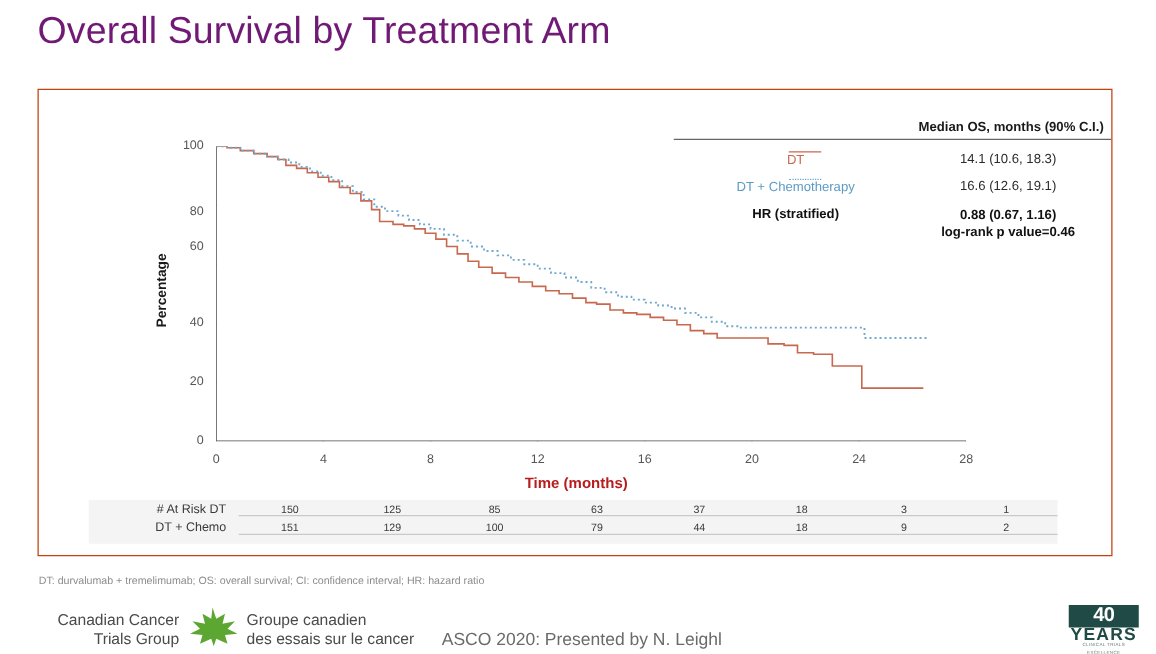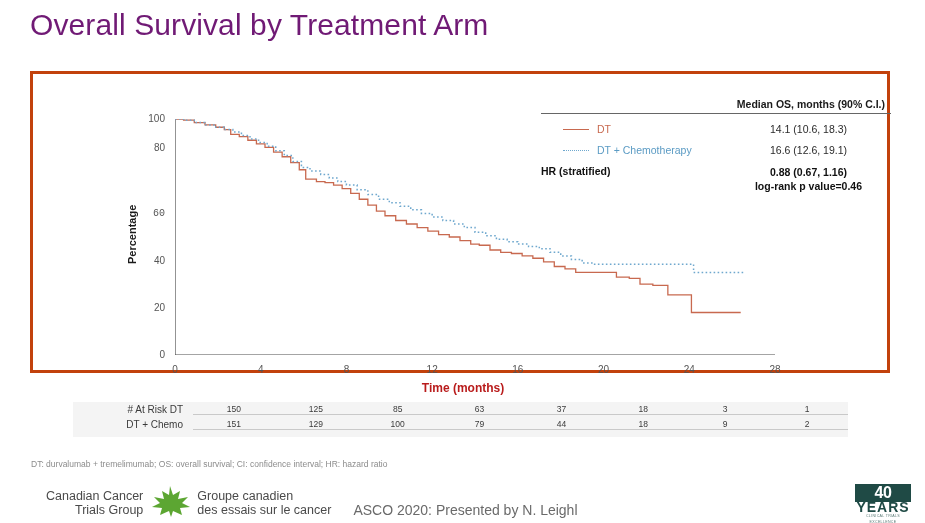--- a/index.html
+++ b/index.html
@@ -26,22 +26,22 @@
     letter-spacing: 0.1px;
     white-space: nowrap;
   }
 
   
   #chart-panel {
     position: absolute;
     left: 30px;
     top: 71px;
     width: 860px;
-    height: 302px;
-    border: 3px solid #c2410c;
+    height: 374px;
+    border: 1px solid #c2410c;
     background: #ffffff;
     box-sizing: border-box;
   }
 
   
   #plot-area {
     position: absolute;
     left: 142px;
     top: 45px;
     width: 600px;
@@ -110,20 +110,21 @@
   }
   .stats-row {
     display: flex;
     align-items: flex-start;
     margin-bottom: 9px;
   }
   .stats-left {
     width: 195px;
     display: flex;
     align-items: center;
+    flex-direction: column;
   }
   .stats-right {
     flex: 1;
     text-align: center;
     color: #2b2b2b;
     font-size: 10.5px;
     padding-right: 10px;
   }
   .legend-swatch {
     width: 26px;
@@ -326,22 +327,22 @@
           <path d="M0,0 L8.571428571428573,0 L8.571428571428573,1.1800000000000068 L19.28571428571429,1.1800000000000068 L19.28571428571429,3.539999999999992 L29.999999999999996,3.539999999999992 L29.999999999999996,5.900000000000006 L40.71428571428571,5.900000000000006 L40.71428571428571,8.26000000000002 L49.285714285714285,8.26000000000002 L49.285714285714285,10.620000000000005 L55.714285714285715,10.620000000000005 L55.714285714285715,15.339999999999975 L64.28571428571428,15.339999999999975 L64.28571428571428,17.69999999999999 L72.85714285714286,17.69999999999999 L72.85714285714286,21.23999999999998 L81.42857142857142,21.23999999999998 L81.42857142857142,24.78 L90,24.78 L90,28.319999999999993 L98.57142857142857,28.319999999999993 L98.57142857142857,33.03999999999999 L107.14285714285714,33.03999999999999 L107.14285714285714,37.76000000000002 L115.71428571428572,37.76000000000002 L115.71428571428572,43.660000000000025 L124.28571428571428,43.660000000000025 L124.28571428571428,50.73999999999998 L130.7142857142857,50.73999999999998 L130.7142857142857,60.18000000000001 L141.42857142857142,60.18000000000001 L141.42857142857142,62.53999999999999 L150,62.53999999999999 L150,63.72 L158.57142857142858,63.72 L158.57142857142858,66.08000000000001 L167.14285714285714,66.08000000000001 L167.14285714285714,69.62 L175.7142857142857,69.62 L175.7142857142857,74.33999999999997 L184.28571428571428,74.33999999999997 L184.28571428571428,80.23999999999998 L192.85714285714286,80.23999999999998 L192.85714285714286,86.13999999999999 L201.42857142857144,86.13999999999999 L201.42857142857144,92.03999999999999 L210.00000000000003,92.03999999999999 L210.00000000000003,96.76000000000002 L220.71428571428572,96.76000000000002 L220.71428571428572,101.48000000000002 L231.42857142857144,101.48000000000002 L231.42857142857144,105.01999999999998 L242.14285714285714,105.01999999999998 L242.14285714285714,108.55999999999999 L252.85714285714286,108.55999999999999 L252.85714285714286,112.1 L263.5714285714286,112.1 L263.5714285714286,115.64 L274.28571428571433,115.64 L274.28571428571433,118 L285,118 L285,121.54 L295.7142857142857,121.54 L295.7142857142857,125.08000000000001 L304.2857142857143,125.08000000000001 L304.2857142857143,126.25999999999999 L315,126.25999999999999 L315,130.98000000000002 L325.71428571428567,130.98000000000002 L325.71428571428567,133.34 L336.42857142857144,133.34 L336.42857142857144,134.51999999999998 L347.1428571428571,134.51999999999998 L347.1428571428571,136.88 L357.85714285714283,136.88 L357.85714285714283,139.24 L368.57142857142856,139.24 L368.57142857142856,142.78 L379.2857142857143,142.78 L379.2857142857143,147.5 L390,147.5 L390,149.86 L400.71428571428567,149.86 L400.71428571428567,153.4 L413.57142857142856,153.4 L413.57142857142856,153.4 L432.85714285714283,153.4 L432.85714285714283,153.4 L441.42857142857144,153.4 L441.42857142857144,158.12 L454.2857142857143,158.12 L454.2857142857143,159.3 L465,159.3 L465,165.2 L477.8571428571429,165.2 L477.8571428571429,166.38 L492.85714285714283,166.38 L492.85714285714283,175.82 L512.1428571428571,175.82 L512.1428571428571,175.82 L516.4285714285714,175.82 L516.4285714285714,193.52 L565.7142857142857,193.52 L565.7142857142857,193.52" fill="none" stroke="#C8694F" stroke-width="1.3" stroke-linejoin="miter"></path>
           <path d="M0,0 L8.571428571428573,0 L8.571428571428573,1.1800000000000068 L19.28571428571429,1.1800000000000068 L19.28571428571429,3.539999999999992 L29.999999999999996,3.539999999999992 L29.999999999999996,5.900000000000006 L40.71428571428571,5.900000000000006 L40.71428571428571,8.26000000000002 L49.285714285714285,8.26000000000002 L49.285714285714285,10.620000000000005 L57.85714285714286,10.620000000000005 L57.85714285714286,12.980000000000018 L66.42857142857143,12.980000000000018 L66.42857142857143,16.519999999999982 L75,16.519999999999982 L75,20.060000000000002 L83.57142857142857,20.060000000000002 L83.57142857142857,23.599999999999994 L92.14285714285714,23.599999999999994 L92.14285714285714,27.139999999999986 L100.71428571428572,27.139999999999986 L100.71428571428572,31.860000000000014 L109.28571428571428,31.860000000000014 L109.28571428571428,36.58000000000001 L117.85714285714286,36.58000000000001 L117.85714285714286,42.48000000000002 L126.42857142857143,42.48000000000002 L126.42857142857143,48.379999999999995 L135,48.379999999999995 L135,51.91999999999999 L145.71428571428572,51.91999999999999 L145.71428571428572,55.46000000000001 L154.2857142857143,55.46000000000001 L154.2857142857143,59 L162.85714285714283,59 L162.85714285714283,62.53999999999999 L171.42857142857142,62.53999999999999 L171.42857142857142,66.08000000000001 L182.14285714285714,66.08000000000001 L182.14285714285714,70.80000000000001 L192.85714285714286,70.80000000000001 L192.85714285714286,75.51999999999998 L203.57142857142858,75.51999999999998 L203.57142857142858,80.23999999999998 L214.28571428571428,80.23999999999998 L214.28571428571428,83.78 L225,83.78 L225,87.32 L235.71428571428572,87.32 L235.71428571428572,90.86000000000001 L246.42857142857142,90.86000000000001 L246.42857142857142,94.4 L257.1428571428571,94.4 L257.1428571428571,97.94 L267.8571428571429,97.94 L267.8571428571429,101.48000000000002 L278.57142857142856,101.48000000000002 L278.57142857142856,105.01999999999998 L289.2857142857143,105.01999999999998 L289.2857142857143,108.55999999999999 L300,108.55999999999999 L300,113.28 L310.7142857142857,113.28 L310.7142857142857,116.82 L321.42857142857144,116.82 L321.42857142857144,120.36 L332.14285714285717,120.36 L332.14285714285717,122.72 L342.85714285714283,122.72 L342.85714285714283,125.08000000000001 L353.57142857142856,125.08000000000001 L353.57142857142856,127.44 L364.2857142857143,127.44 L364.2857142857143,129.8 L375,129.8 L375,133.34 L385.7142857142857,133.34 L385.7142857142857,136.88 L396.42857142857144,136.88 L396.42857142857144,140.42 L407.14285714285717,140.42 L407.14285714285717,143.95999999999998 L417.85714285714283,143.95999999999998 L417.85714285714283,145.14 L439.2857142857143,145.14 L439.2857142857143,145.14 L460.7142857142857,145.14 L460.7142857142857,145.14 L482.14285714285717,145.14 L482.14285714285717,145.14 L503.57142857142856,145.14 L503.57142857142856,145.14 L514.2857142857142,145.14 L514.2857142857142,145.14 L518.5714285714286,145.14 L518.5714285714286,153.4 L570,153.4 L570,153.4" fill="none" stroke="#6FA8CE" stroke-width="1.5" stroke-dasharray="1.6,2.4" stroke-linejoin="miter"></path>
         </g>
     </svg>
   </div>
 
   <div id="y-tick-labels">
       <div class="tick-label-y" style="left: 102px; top: 275px;">0</div>
       <div class="tick-label-y" style="left: 102px; top: 227.8px;">20</div>
       <div class="tick-label-y" style="left: 102px; top: 180.6px;">40</div>
-      <div class="tick-label-y" style="left: 102px; top: 134px; font-family: Liberation Mono, monospace;">60</div>
-      <div class="tick-label-y" style="left: 102px; top: 68px;">80</div>
+      <div class="tick-label-y" style="left: 102px; top: 120px;">60</div>
+      <div class="tick-label-y" style="left: 102px; top: 92px;">80</div>
       <div class="tick-label-y" style="left: 102px; top: 39px;">100</div>
     </div>
   <div id="x-tick-labels">
       <div class="tick-label-x" style="left: 127px; top: 290px;">0</div>
       <div class="tick-label-x" style="left: 212.714px; top: 290px;">4</div>
       <div class="tick-label-x" style="left: 298.429px; top: 290px;">8</div>
       <div class="tick-label-x" style="left: 384.143px; top: 290px;">12</div>
       <div class="tick-label-x" style="left: 469.857px; top: 290px;">16</div>
       <div class="tick-label-x" style="left: 555.571px; top: 290px;">20</div>
       <div class="tick-label-x" style="left: 641.286px; top: 290px;">24</div>

